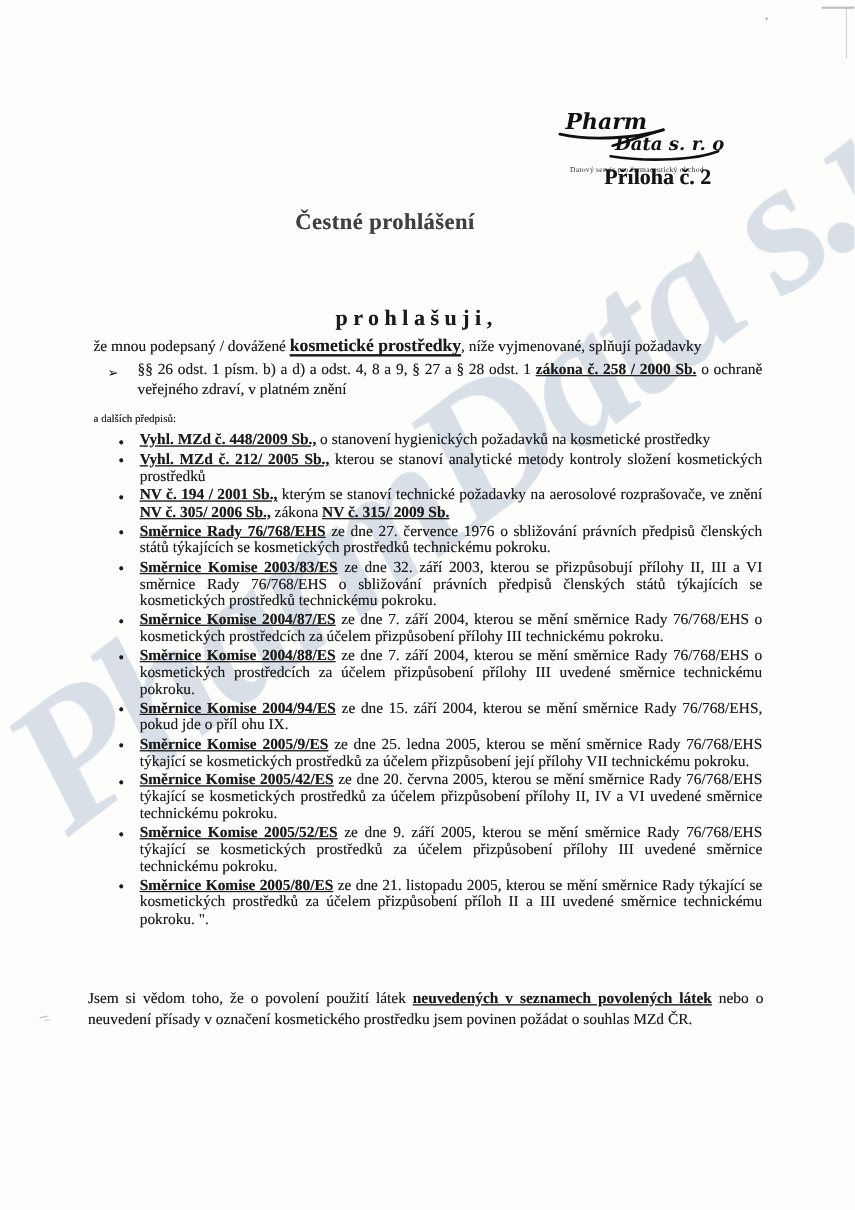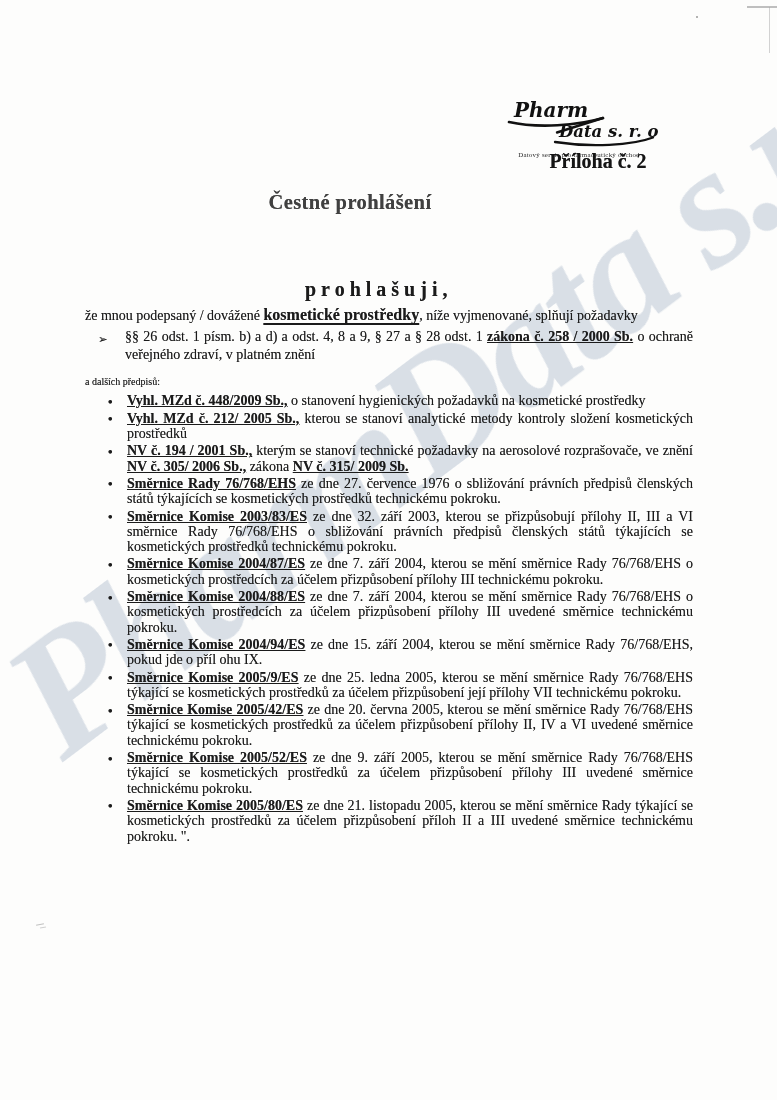--- a/index.html
+++ b/index.html
@@ -164,14 +164,15 @@
           <span class="li-marker">•</span>
           <span class="li-text"><span class="seg-b">Směrnice Komise 2005/52/ES</span><span> ze dne 9. září 2005, kterou se mění směrnice Rady 76/768/EHS týkající se kosmetických prostředků za účelem přizpůsobení přílohy III uvedené směrnice technickému pokroku.</span></span>
         </li>
         <li>
           <span class="li-marker">•</span>
           <span class="li-text"><span class="seg-b">Směrnice Komise 2005/80/ES</span><span> ze dne 21. listopadu 2005, kterou se mění směrnice Rady týkající se kosmetických prostředků za účelem přizpůsobení příloh II a III uvedené směrnice technickému pokroku. ".</span></span>
         </li>
       </ul>
   </div>
 
+  <div class="closing txt"><span>Jsem si vědom toho, že o povolení použití látek </span><span class="seg-b">neuvedených v seznamech povolených látek</span><span> nebo o neuvedení přísady v označení kosmetického prostředku jsem povinen požádat o souhlas MZd ČR.</span></div>
 
 </div>
 
 </body></html>

